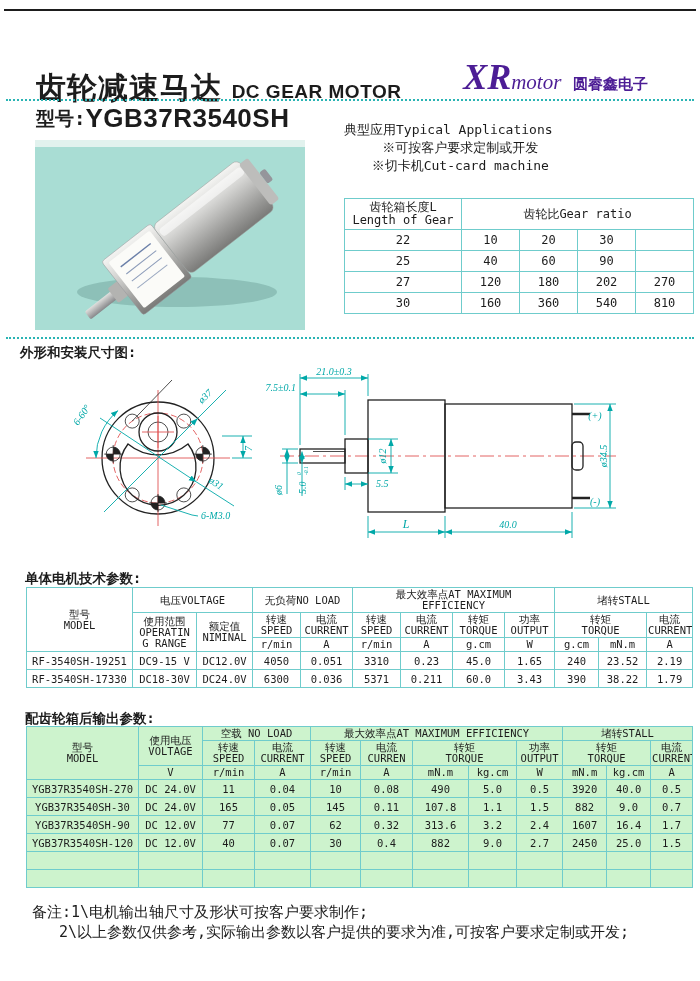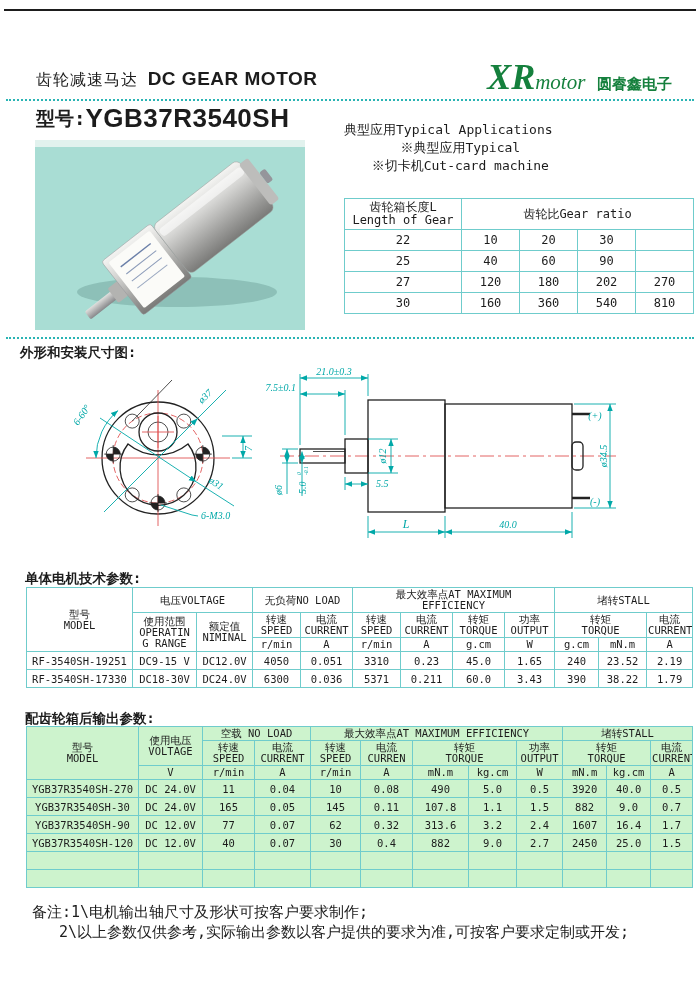--- a/index.html
+++ b/index.html
@@ -5,24 +5,24 @@
   html,body{margin:0;padding:0;}
   body{
     width:700px;height:981px;position:relative;background:#ffffff;overflow:hidden;
     font-family:"DejaVu Sans Mono","Liberation Sans",monospace;color:#1c1c1c;
   }
   .topline{position:absolute;top:9px;left:4px;width:692px;height:2px;background:#1d1d1d;}
   .dotline{position:absolute;left:6px;width:688px;border-top:2px dotted #2ab4b4;height:0;}
   #dot1{top:99px;} #dot2{top:337px;}
 
   .title-wrap{position:absolute;left:36px;top:68px;white-space:nowrap;}
-  .title-cn{font-size:16px;font-weight:normal;letter-spacing:1px;}
+  .title-cn{font-size:30px;font-weight:bold;letter-spacing:1px;}
   .title-en{font-size:19px;font-weight:800;font-family:"Liberation Sans",sans-serif;letter-spacing:.5px;}
 
-  .logo{position:absolute;top:56px;right:28px;color:#15803d;white-space:nowrap;}
+  .logo{position:absolute;top:56px;right:52px;color:#4c1d95;white-space:nowrap;}
   .logo-xr{font-family:"Liberation Serif",serif;font-style:italic;font-weight:bold;font-size:36px;}
   .logo-motor{font-family:"Liberation Serif",serif;font-style:italic;font-size:21px;}
   .logo-cn{font-size:15px;font-weight:bold;margin-left:2px;}
 
   .model-row{position:absolute;left:36px;top:103px;white-space:nowrap;text-align:center;}
   .model-label{font-size:19px;font-weight:bold;vertical-align:2px;}
   .model-value{font-size:26px;font-weight:800;font-family:"Liberation Sans",sans-serif;letter-spacing:.5px;}
 
   .photo{position:absolute;left:35px;top:140px;width:270px;height:190px;}
 
@@ -108,21 +108,21 @@
       <rect x="-20" y="-31" width="108" height="62" rx="6" fill="url(#gBody)" stroke="#9b9b99" stroke-width="0.5"></rect>
       <rect x="-18" y="-24" width="104" height="9" rx="4" fill="rgba(255,255,255,0.55)"></rect>
       <rect x="86" y="-26" width="11" height="52" rx="3" fill="#bdbdbb"></rect>
       <rect x="97" y="-7" width="7" height="14" rx="2" fill="#95959b"></rect>
     </g>
   </svg>
 </div>
 
 <div class="apps">
   <div class="apps-title">典型应用Typical Applications</div>
-  <div class="apps-item">※典型应用Typical</div>
+  <div class="apps-item">※可按客户要求定制或开发</div>
   <div class="apps-item">※切卡机Cut-card machine</div>
 </div>
 
 <table class="gear-table">
   <colgroup>
       <col style="width:117px">
       <col style="width:58px">
       <col style="width:58px">
       <col style="width:58px">
       <col style="width:58px">

